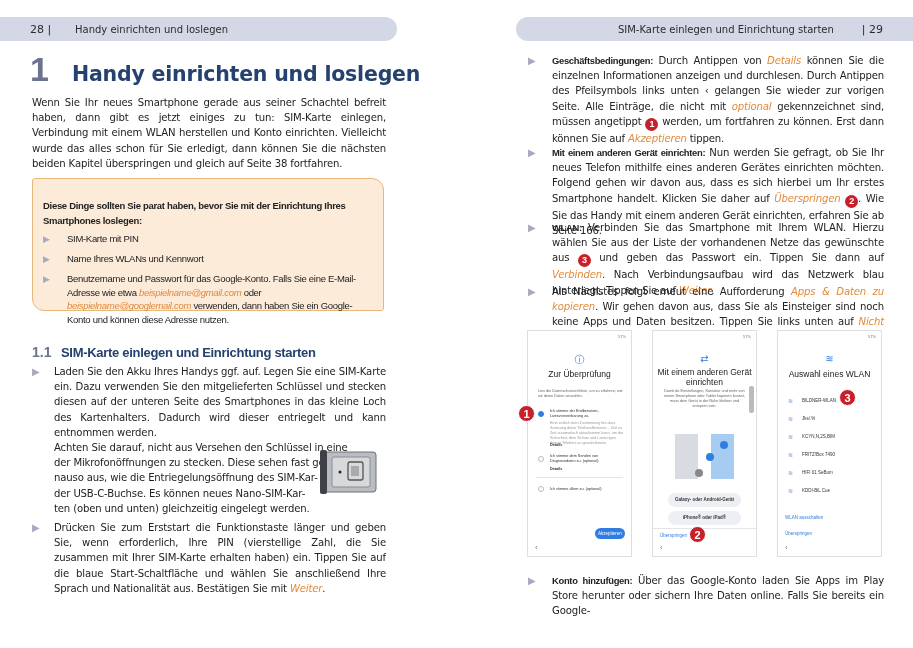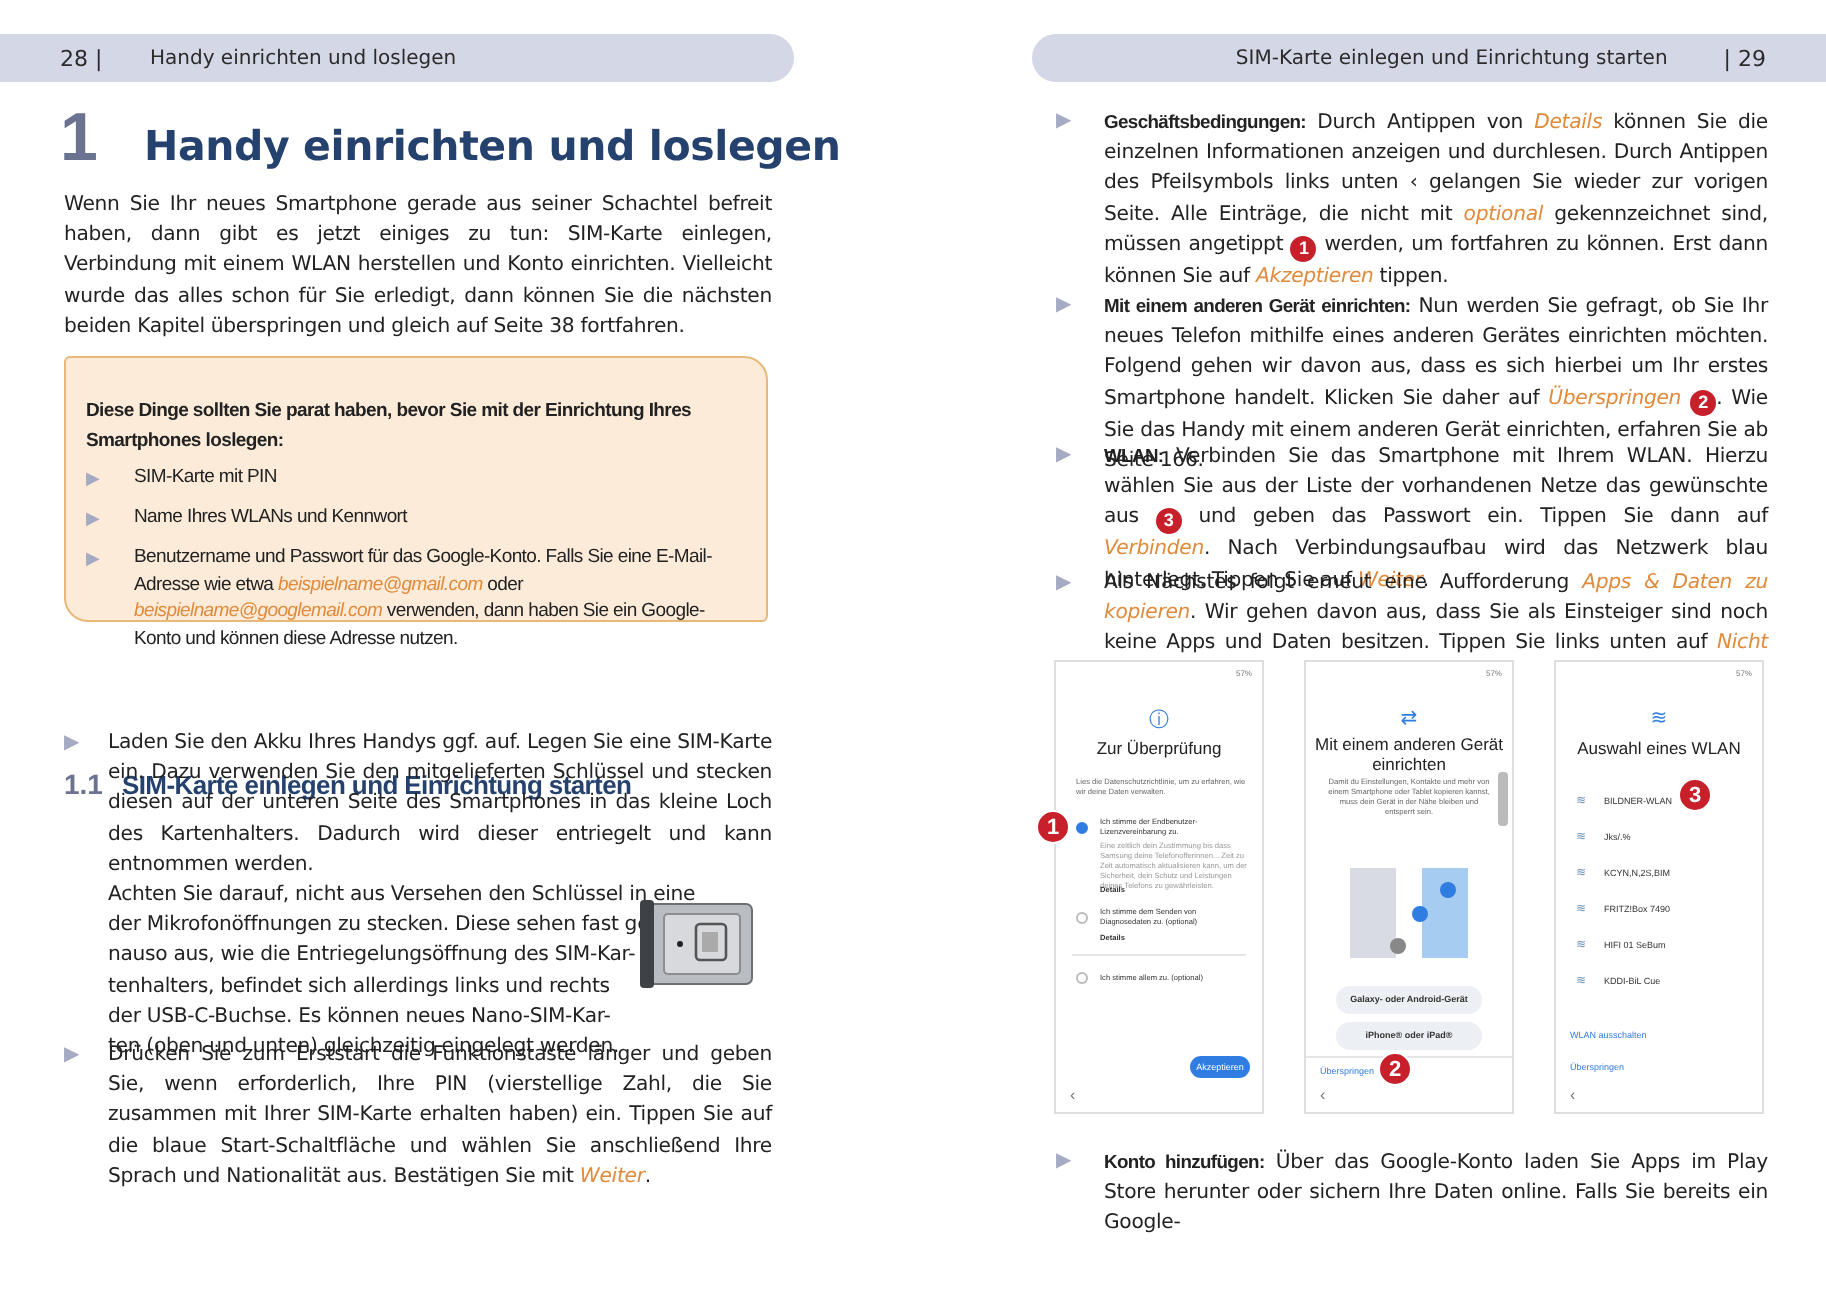--- a/index.html
+++ b/index.html
@@ -23,21 +23,21 @@
 
     .body-text { font-family: "DejaVu Sans", sans-serif; font-size: 10.1px; line-height: 15.2px; text-align: justify; color: #222; letter-spacing: -0.15px; }
     .intro { position: absolute; left: 32px; top: 95px; width: 354px; }
 
     .box { position: absolute; left: 32px; top: 178px; width: 352px; height: 133px; background: #fcebd9; border: 1.5px solid #e8b77a; border-radius: 3px 12px 3px 12px; padding: 19px 10px 0 10px; font-family: "Liberation Sans", sans-serif; font-size: 9.5px; color: #222; letter-spacing: -0.3px; }
     .box-title { font-weight: bold; line-height: 15px; margin-bottom: 4px; }
     .box-item { display: flex; line-height: 13.5px; margin-bottom: 6px; }
     .bullet { width: 24px; flex: none; color: #a6abc4; font-size: 9px; line-height: 14px; }
     .accent { color: #e08a3a; font-style: italic; }
 
-    .sec { position: absolute; left: 32px; top: 344px; display: flex; align-items: baseline; margin-top: 40px; }
+    .sec { position: absolute; left: 32px; top: 344px; display: flex; align-items: baseline; }
     .sec-num { font-family: "Liberation Sans", sans-serif; font-weight: bold; font-size: 14px; color: #6b7391; width: 29px; }
     .sec-title { font-family: "Liberation Sans", sans-serif; font-weight: bold; font-size: 13px; color: #25416e; letter-spacing: -0.3px; }
 
     .li { position: absolute; display: flex; }
     .li .bullet { width: 22px; font-size: 10px; line-height: 15px; }
     .li-text { flex: 1; }
     .li1 { left: 32px; top: 364px; width: 354px; }
     .li2 { left: 32px; top: 520px; width: 354px; }
 
     .sim-lines span { display: block; }
@@ -106,21 +106,20 @@
   </div>
 
   <div class="li li1 body-text">
     <span class="bullet">▶</span>
     <div class="li-text">
       <div>Laden Sie den Akku Ihres Handys ggf. auf. Legen Sie eine SIM-Karte ein. Dazu verwenden Sie den mitgelieferten Schlüssel und stecken diesen auf der unteren Seite des Smartphones in das kleine Loch des Kartenhalters. Dadurch wird dieser entriegelt und kann entnommen werden.</div>
       <div class="sim-lines" style="text-align:left;">
         <span>Achten Sie darauf, nicht aus Versehen den Schlüssel in eine</span>
         <span>der Mikrofonöffnungen zu stecken. Diese sehen fast ge-</span>
         <span>nauso aus, wie die Entriegelungsöffnung des SIM-Kar-</span>
-        <span>tenhalters, befindet sich allerdings links und rechts</span>
         <span>der USB-C-Buchse. Es können neues Nano-SIM-Kar-</span>
         <span>ten (oben und unten) gleichzeitig eingelegt werden.</span>
       </div>
     </div>
   </div>
 
   <svg class="sim-tray" viewBox="0 0 58 50">
     <rect x="2" y="4" width="54" height="40" rx="3" fill="#b9bcc0" stroke="#6d7075" stroke-width="1"></rect>
     <rect x="0" y="2" width="7" height="44" rx="2" fill="#3e4146"></rect>
     <rect x="12" y="9" width="38" height="30" rx="2" fill="#d7d9dc" stroke="#8a8d92"></rect>

